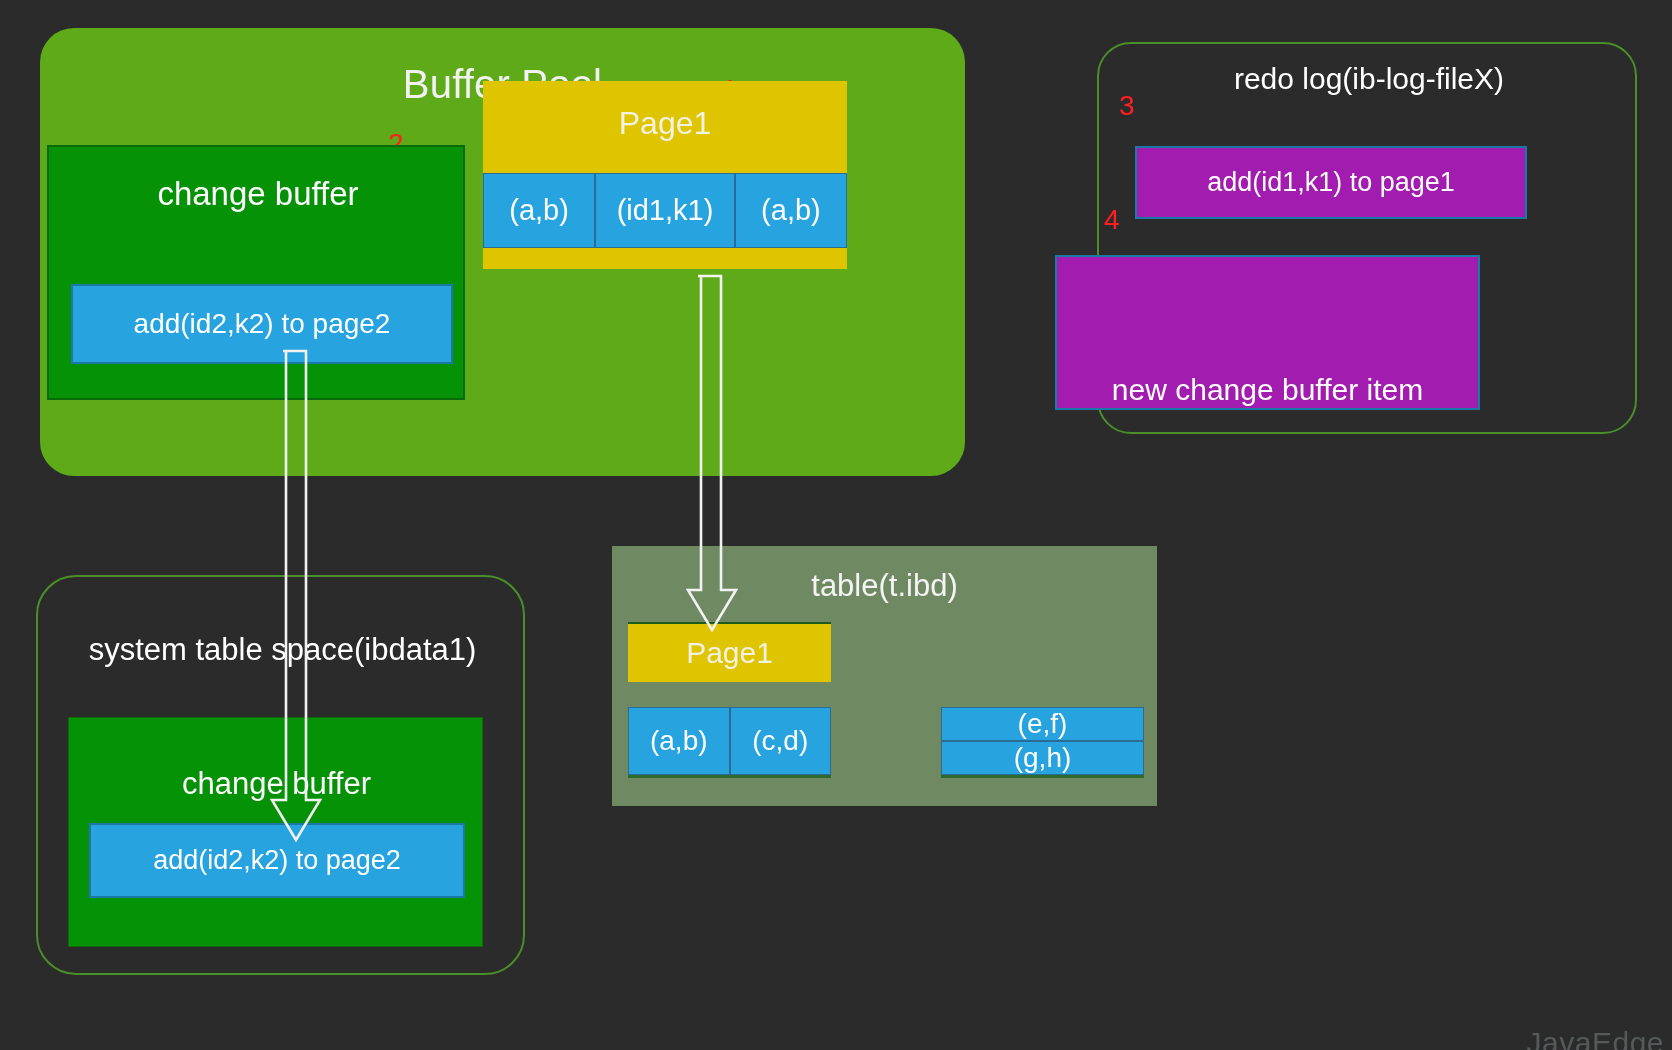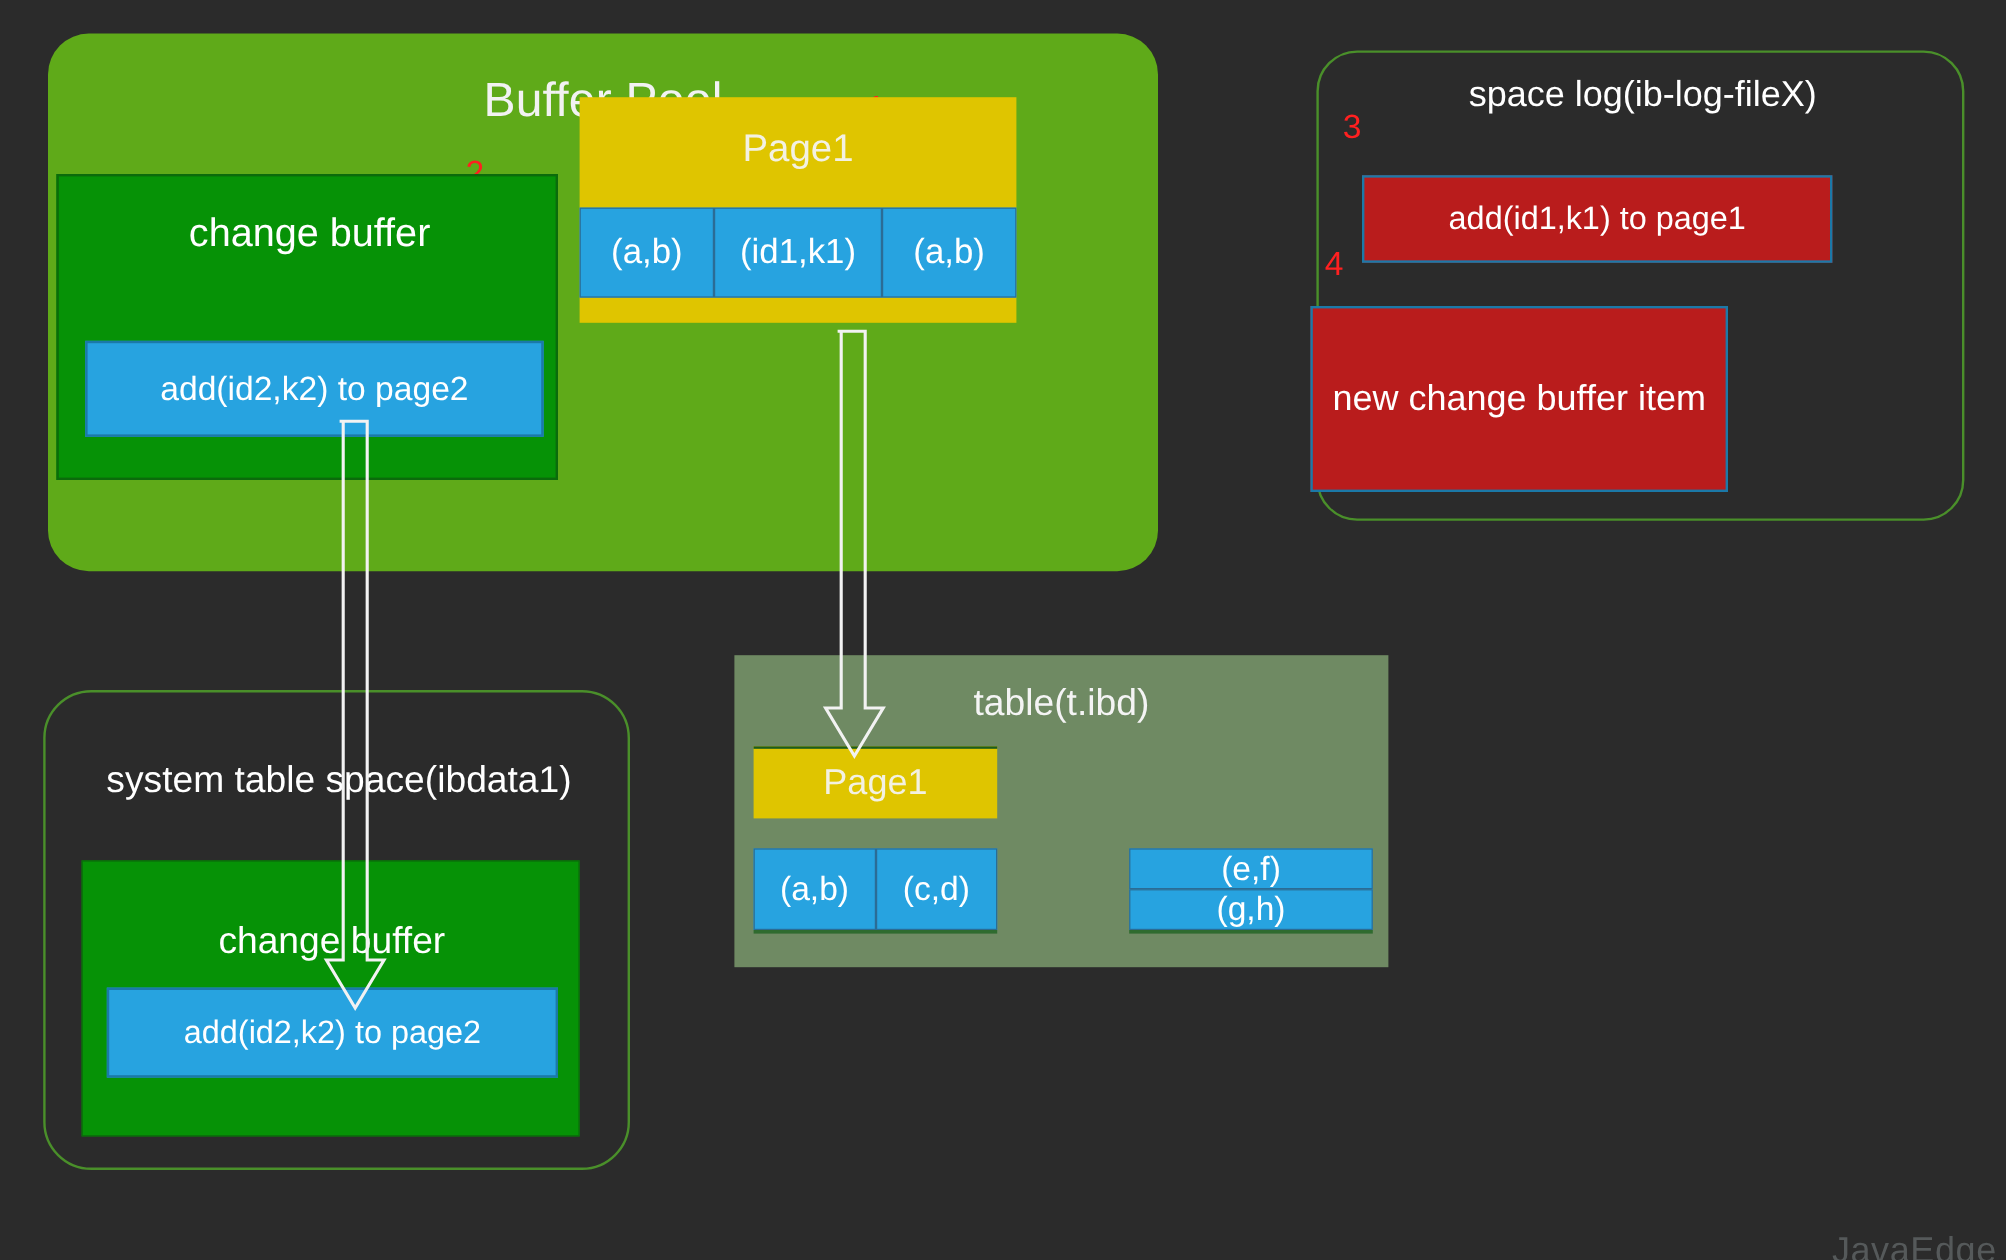--- a/index.html
+++ b/index.html
@@ -147,43 +147,44 @@
     position: absolute;
     left: 0;
     top: 18px;
     width: 540px;
     text-align: center;
     font-size: 30px;
     color: #ffffff;
   }
   .redo-item {
     position: absolute;
-    background: #b91c1c;
+    background: #a21caf;
     border: 2px solid #1b79a8;
     box-sizing: border-box;
     display: flex;
     align-items: center;
     justify-content: center;
     text-align: center;
     font-size: 27px;
     color: #ffffff;
     line-height: 1.25;
   }
   .redo-item-1 {
     left: 1135px;
     top: 146px;
     width: 392px;
     height: 73px;
   }
   .redo-item-2 {
-    left: 1092px;
+    left: 1055px;
     top: 255px;
-    width: 348px;
+    width: 425px;
     height: 155px;
     font-size: 30px;
+    align-items: flex-end;
   }
 
   
   .sys-space {
     position: absolute;
     left: 36px;
     top: 575px;
     width: 489px;
     height: 400px;
     border: 2px solid #4a8f2a;
@@ -333,21 +334,21 @@
   <div class="bp-page">
     <div class="bp-page-title">Page1</div>
     <div class="bp-page-row">
       <div class="bp-cell">(a,b)</div>
       <div class="bp-cell wide">(id1,k1)</div>
       <div class="bp-cell">(a,b)</div>
     </div>
   </div>
 
   <div class="redo-log">
-    <div class="redo-log-title">space log(ib-log-fileX)</div>
+    <div class="redo-log-title">redo log(ib-log-fileX)</div>
   </div>
 
   <div class="marker marker-3">3</div>
   <div class="marker marker-4">4</div>
 
   <div class="redo-item redo-item-1">add(id1,k1) to page1</div>
 
   <div class="redo-item redo-item-2">
     <div>
       <div>new change buffer item</div>

